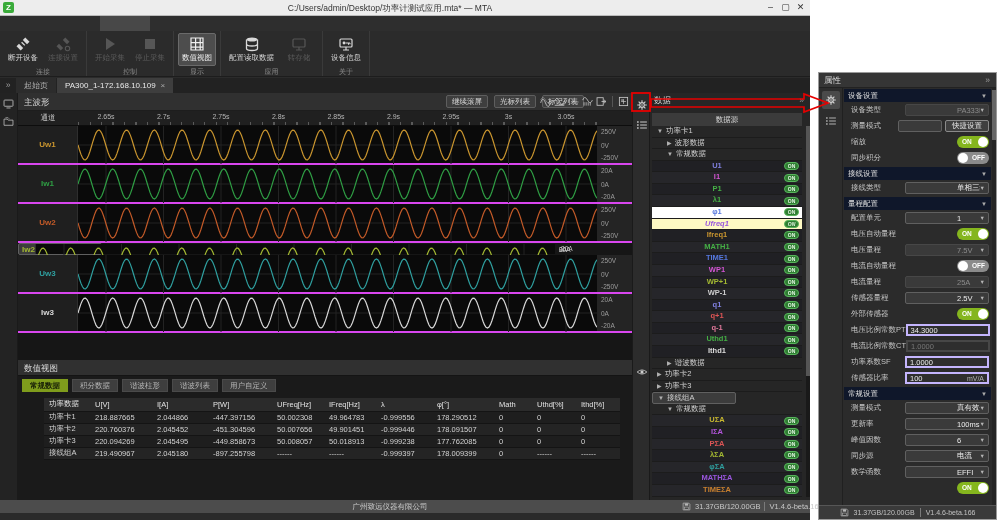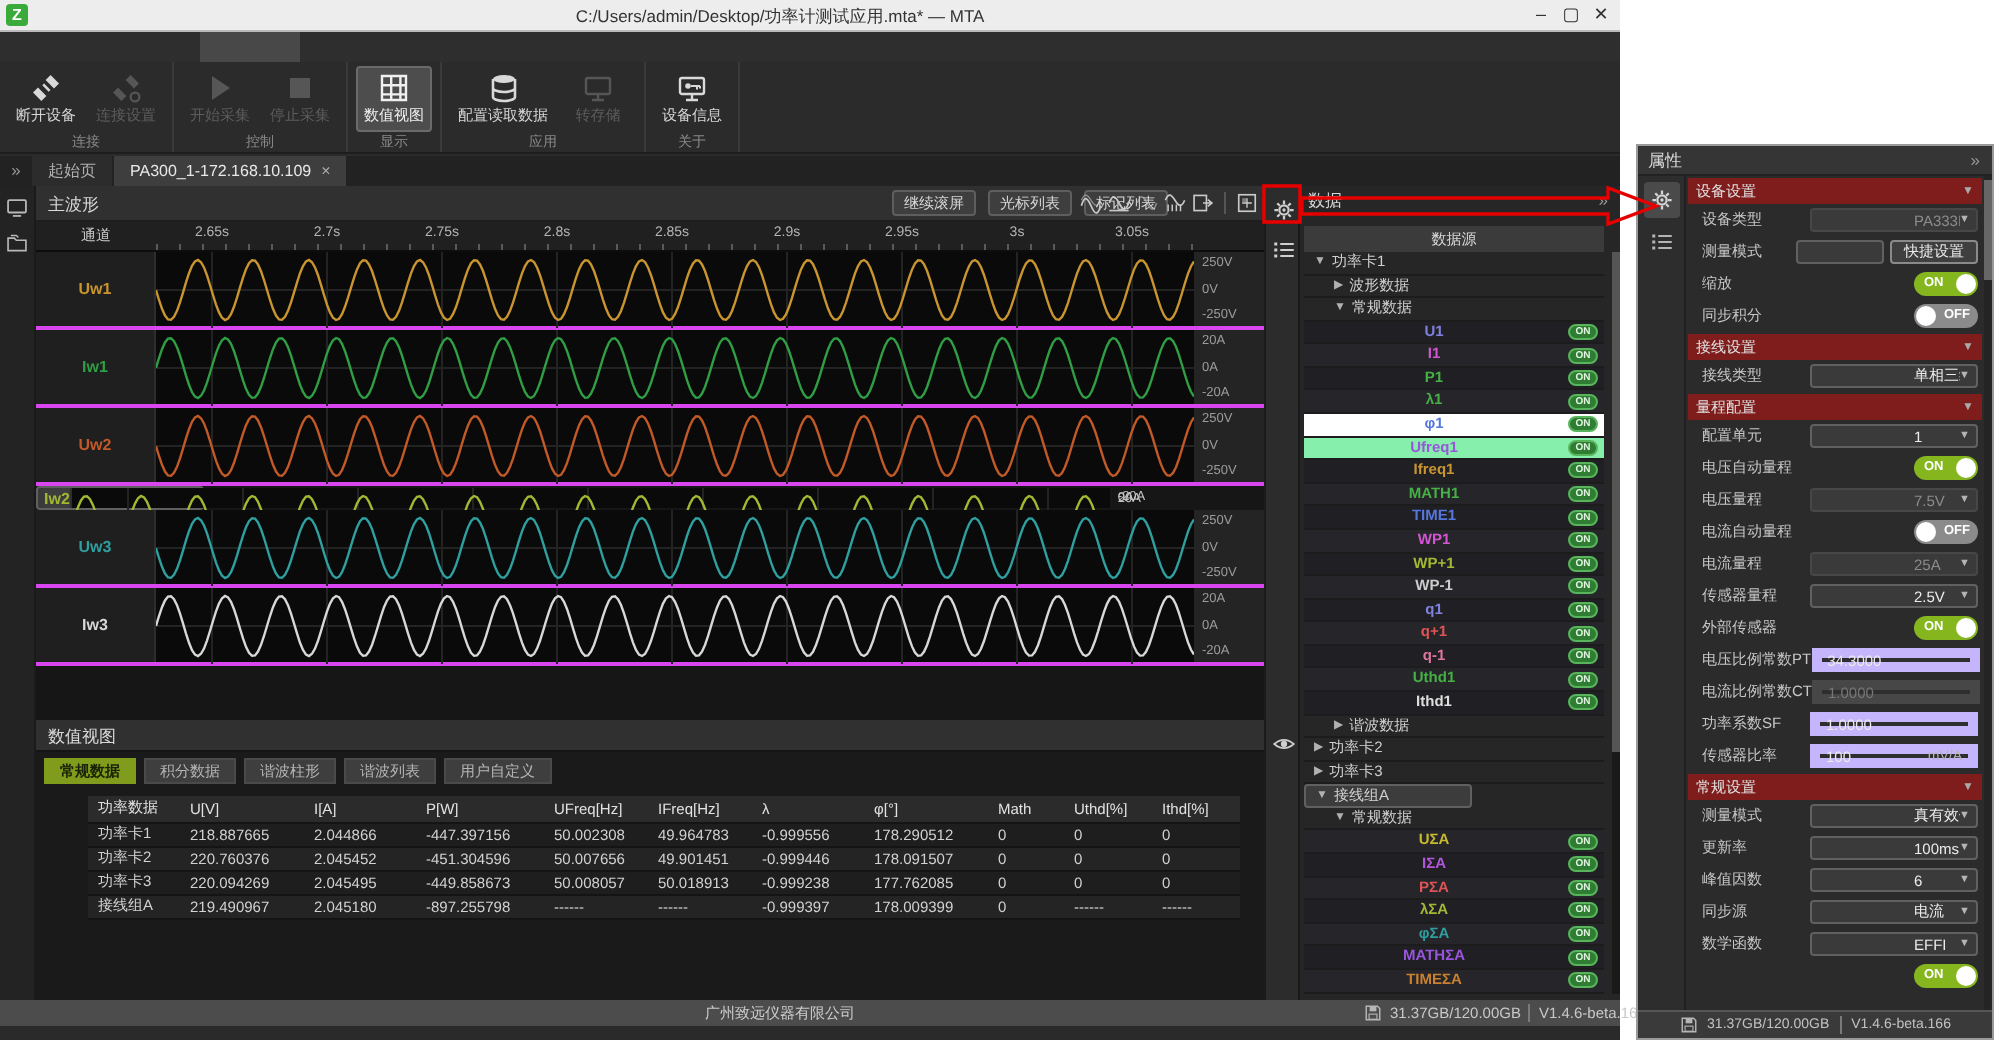--- a/index.html
+++ b/index.html
@@ -125,21 +125,21 @@
   
   #props{position:absolute;left:818px;top:72px;width:179px;height:448px;background:#2b2b2b;border:1px solid #9a9a9a;z-index:10;}
   #props-title{position:relative;height:15px;background:#353535;border-bottom:1px solid #222;}
   #props-title .t{position:absolute;left:5px;line-height:15px;font-size:8.5px;color:#dadada;}
   #props-title .c{position:absolute;right:6px;line-height:15px;font-size:8.5px;color:#9a9a9a;}
   #props-strip{position:absolute;left:0;top:15px;width:24px;bottom:0;background:#2d2d2d;border-right:1px solid #202020;}
   .pstrip-btn{width:18px;height:18px;margin:3px auto 2px;display:flex;align-items:center;justify-content:center;border-radius:2px;}
   .pstrip-btn.active{background:#4a4a4a;}
   .pstrip-btn svg{width:12px;height:12px;display:block;}
   #props-body{position:absolute;left:25px;top:15px;right:5px;bottom:14px;overflow:hidden;}
-  .p-sec{height:13px;background:#7f1d1d;display:flex;align-items:center;padding:0 4px;margin-top:1px;}
+  .p-sec{height:13px;background:#0f172a;display:flex;align-items:center;padding:0 4px;margin-top:1px;}
   .p-sec .t{font-size:7.5px;color:#e0e0e0;}
   .p-sec .chev{margin-left:auto;font-size:6px;color:#aaa;}
   .p-row{height:16px;display:flex;align-items:center;padding-left:7px;}
   .p-lbl{font-size:7.5px;color:#c6c6c6;white-space:nowrap;}
   .p-ctl{margin-left:auto;margin-right:2px;display:flex;align-items:center;gap:3px;}
   .sel{width:84px;height:12px;background:#3a3a3a;border:1px solid #606060;border-radius:2px;display:flex;align-items:center;padding:0 3px;}
   .sel .v{font-size:7.5px;color:#ececec;white-space:nowrap;overflow:hidden;flex:1;padding-left:48px;}
   .sel .ch{font-size:5.5px;color:#b5b5b5;}
   .sel.dis{border-color:#474747;}
   .sel.dis .v{color:#8c8c8c;}
@@ -147,21 +147,21 @@
   .btn-sm{height:12px;line-height:10px;padding:0 6px;font-size:7.5px;color:#e8e8e8;background:#3f3f3f;border:1px solid #8a8a8a;border-radius:2px;white-space:nowrap;}
   .tog{width:32px;height:12px;border-radius:6px;position:relative;}
   .tog.on{background:#85b61e;}
   .tog.off{background:#8b8b8b;}
   .tog .knob{position:absolute;top:1px;width:10px;height:10px;border-radius:50%;background:#fff;}
   .tog.on .knob{right:1px;}
   .tog.off .knob{left:1px;}
   .tog .tx{position:absolute;top:0;line-height:12px;font-size:6.5px;color:#fff;font-weight:bold;}
   .tog.on .tx{left:5px;}
   .tog.off .tx{right:4px;}
-  .inp{width:84px;height:12px;background:#2e2e2e;border:5px solid #c4b5fd;display:flex;align-items:center;padding:0 3px;}
+  .inp{width:84px;height:12px;background:#2e2e2e;border:2px solid #c4b5fd;display:flex;align-items:center;padding:0 3px;}
   .inp .v{font-size:7.5px;color:#ececec;flex:1;white-space:nowrap;overflow:hidden;}
   .inp .unit{font-size:7px;color:#b5b5b5;}
   .inp.dis{border-color:#474747;}
   .inp.dis .v{color:#787878;}
   #props-status{position:absolute;left:0;right:0;bottom:0;height:14px;background:#3a3a3a;border-top:1px solid #565656;
        display:flex;align-items:center;justify-content:center;gap:5px;}
   #props-status span{font-size:7px;color:#c2c2c2;white-space:nowrap;}
   #props-scroll{position:absolute;right:0;top:15px;width:4px;bottom:14px;background:#242424;}
   #props-thumb{position:absolute;top:2px;left:0;width:4px;height:50px;background:#666;}
 
@@ -665,21 +665,21 @@
             <span class="on-badge">ON</span>
           </div>
           <div class="tr-row tr-leaf" style="height: 11.59px; line-height: 10.59px; background: rgb(38, 38, 42);">
             <span class="tr-lbl" style="color: rgb(69, 176, 69);">λ1</span>
             <span class="on-badge">ON</span>
           </div>
           <div class="tr-row tr-leaf" style="height: 11.59px; line-height: 10.59px; background: #ffffff;">
             <span class="tr-lbl" style="color: rgb(85, 119, 221);">φ1</span>
             <span class="on-badge">ON</span>
           </div>
-          <div class="tr-row tr-leaf" style="height: 11.59px; line-height: 10.59px; background: #86efac;">
+          <div class="tr-row tr-leaf" style="height: 11.59px; line-height: 10.59px; background: #fef9c3; font-style: italic;">
             <span class="tr-lbl" style="color: rgb(153, 85, 221);">Ufreq1</span>
             <span class="on-badge">ON</span>
           </div>
           <div class="tr-row tr-leaf" style="height: 11.59px; line-height: 10.59px; background: rgb(32, 32, 36);">
             <span class="tr-lbl" style="color: rgb(201, 149, 47);">Ifreq1</span>
             <span class="on-badge">ON</span>
           </div>
           <div class="tr-row tr-leaf" style="height: 11.59px; line-height: 10.59px; background: rgb(38, 38, 42);">
             <span class="tr-lbl" style="color: rgb(69, 176, 69);">MATH1</span>
             <span class="on-badge">ON</span>

